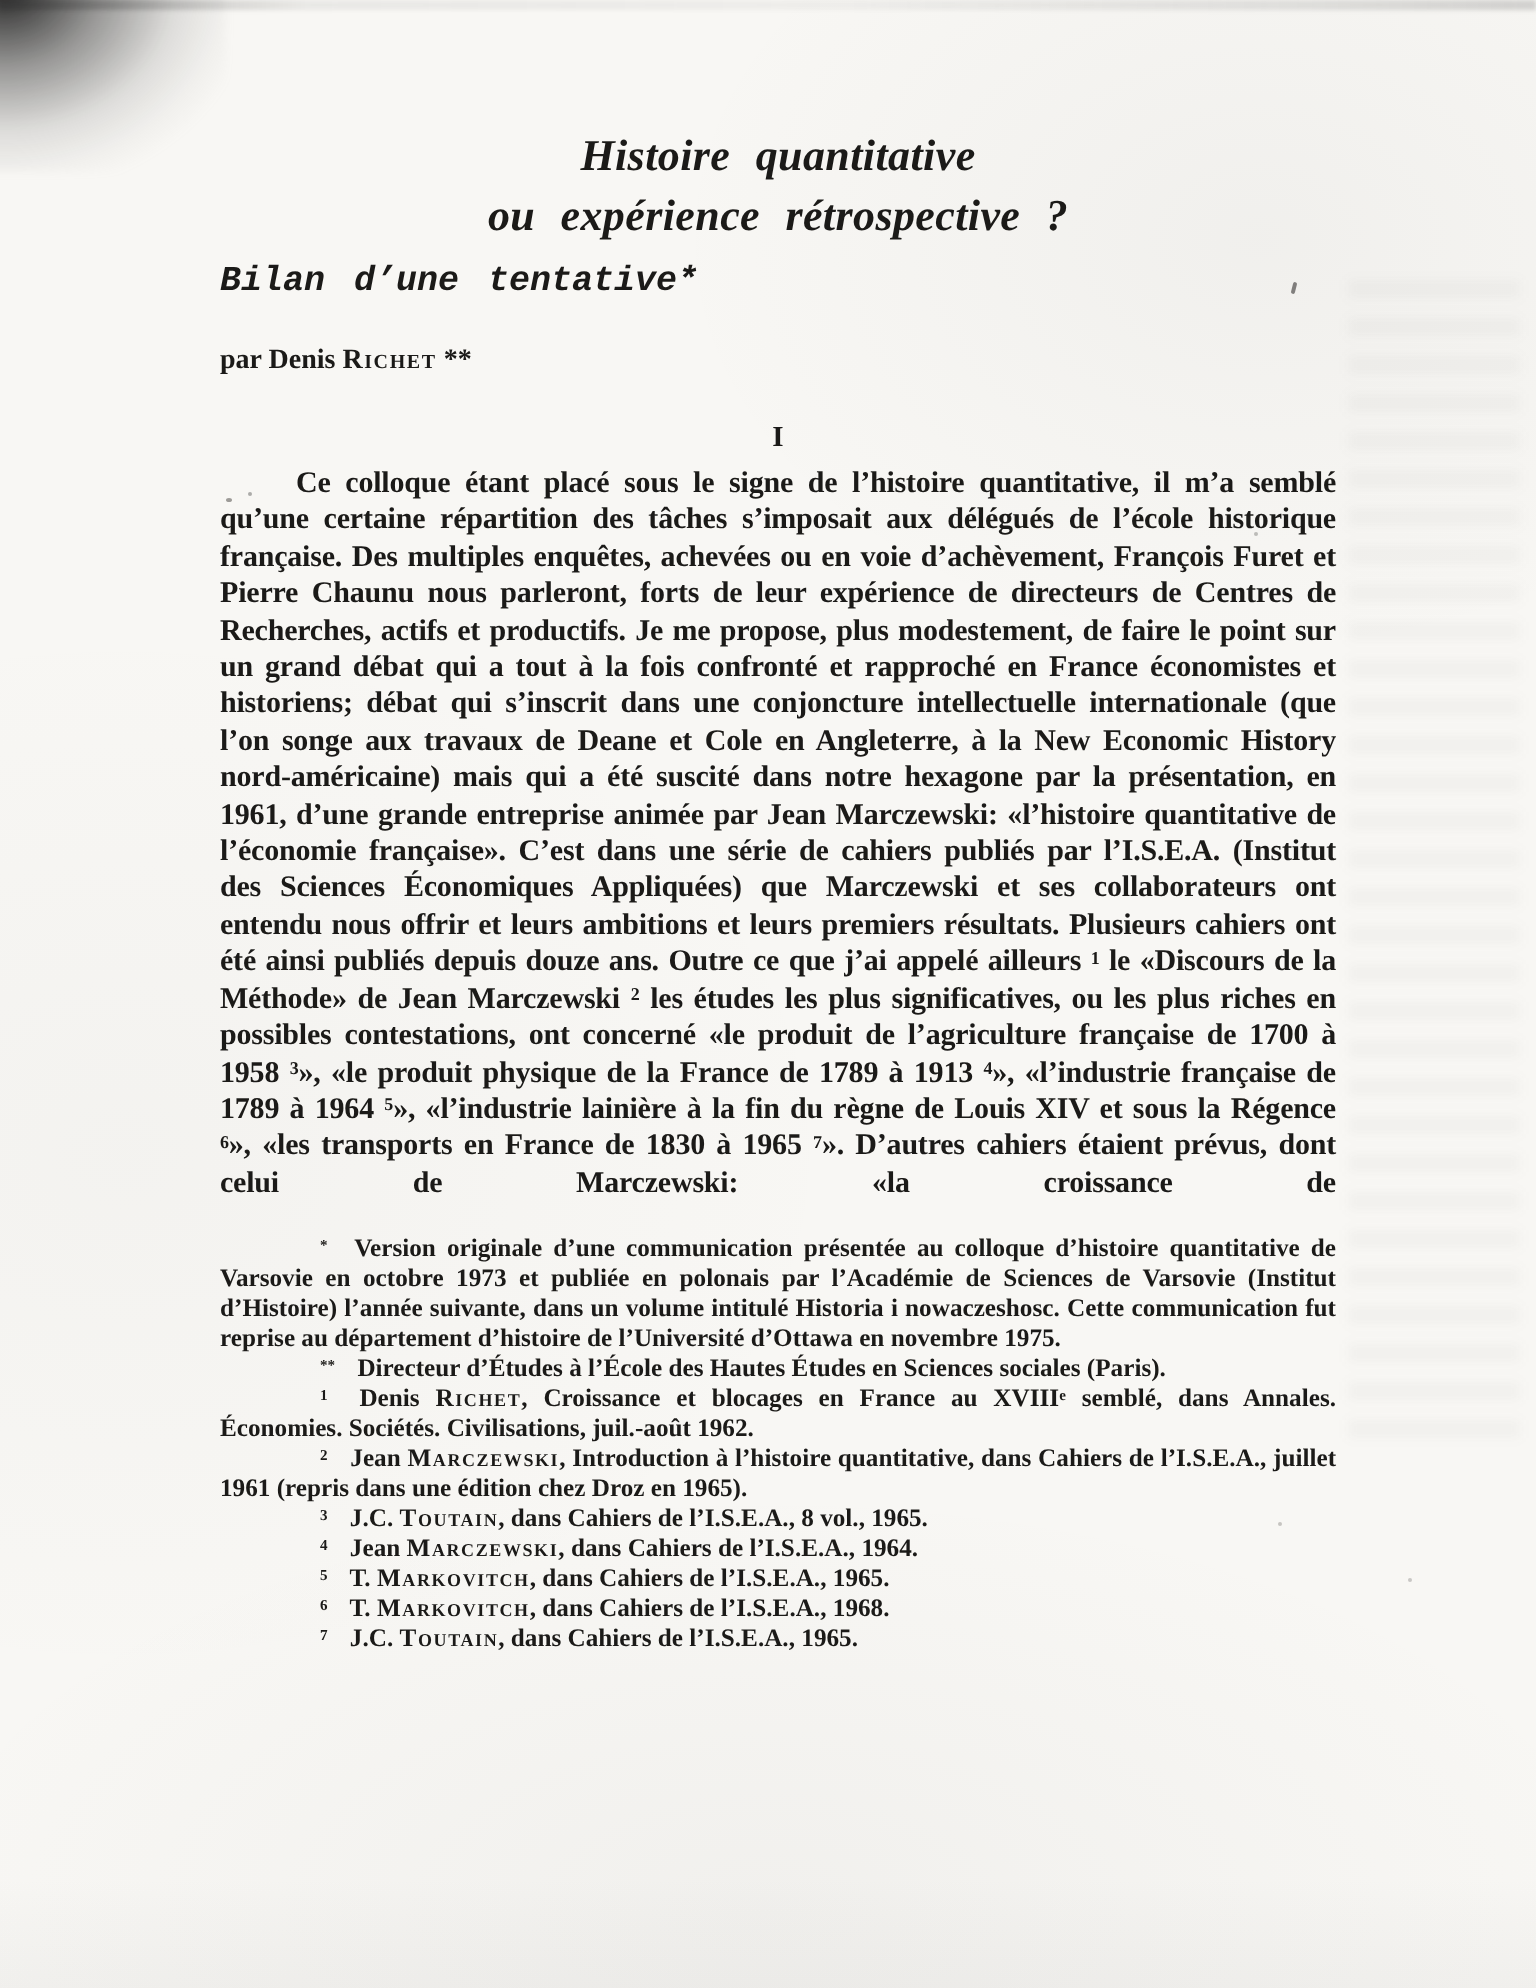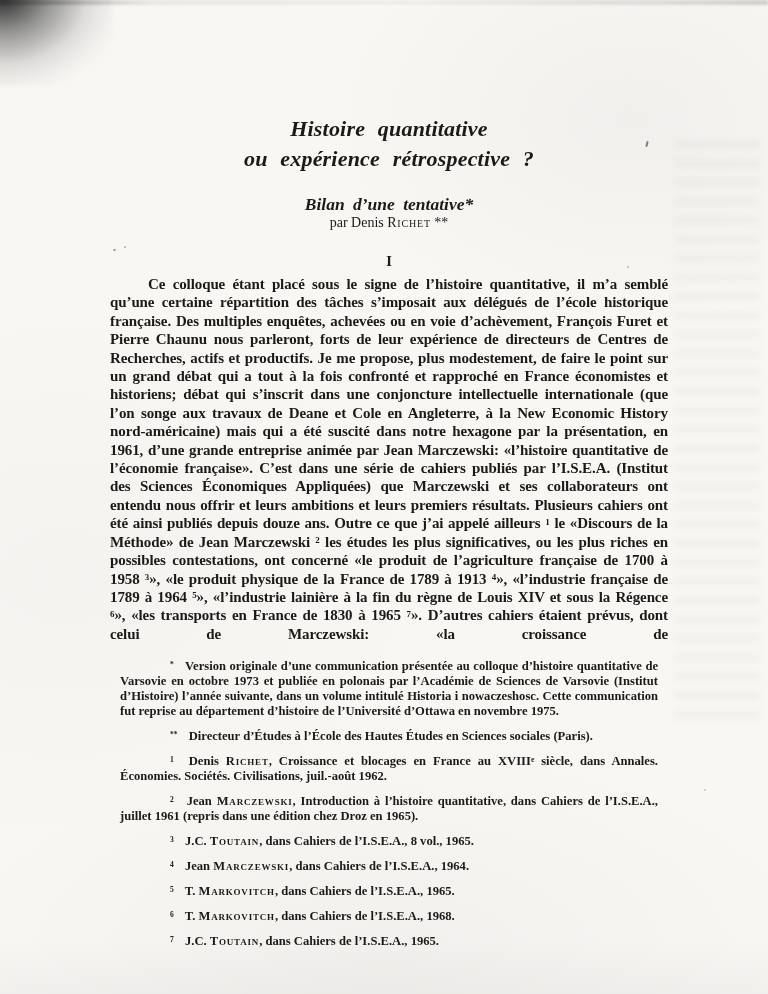--- a/index.html
+++ b/index.html
@@ -43,41 +43,41 @@
     background:linear-gradient(to bottom, transparent, rgba(130,130,130,.06));
   }
   .speck { position:absolute; background:rgba(40,38,35,.8); border-radius:50%; }
   .s1 { left:646px; top:141px; width:2px; height:6px; border-radius:2px; transform:rotate(14deg); opacity:.7; }
   .s2 { left:113px; top:249px; width:3px; height:2px; opacity:.55; }
   .s3 { left:124px; top:246px; width:2px; height:2px; opacity:.45; }
   .s4 { left:627px; top:266px; width:2px; height:2px; opacity:.35; }
   .s5 { left:639px; top:761px; width:2px; height:2px; opacity:.30; }
   .s6 { left:704px; top:789px; width:2px; height:2px; opacity:.28; }
 
-  .content { position:absolute; left:110px; right:100px; top:0; padding-top:114px; }
+  .content { position:absolute; left:110px; right:100px; top:0; padding-top:63px; }
 
   h1.title {
     margin:0; text-align:center;
     font-size:22px; line-height:30px; font-weight:bold; font-style:italic;
     word-spacing:7px; letter-spacing:.2px;
   }
   .subtitle {
-    margin-top:20px; text-align:center;
-    font-size:17.5px; font-weight:bold; font-style:italic; word-spacing:4px;
+    margin-top:8px; 
+    font-size:17.5px; font-weight:bold; font-style:italic; word-spacing:4px;font-family:Liberation Mono, monospace;
   }
-  .byline { text-align:center; font-size:14px; font-weight:normal; }
+  .byline { margin-top:22px; text-align:left; font-size:14px; font-weight:bold; }
   .section-num { margin-top:22px; text-align:center; font-size:14.5px; font-weight:bold; }
 
   .bodytext {
     margin:5px 0 0; font-size:15px; line-height:18.4px; font-weight:bold;
     text-align:justify; text-align-last:justify; text-indent:38px;
     letter-spacing:-.1px; word-spacing:.5px;
   }
   .footnotes { margin-top:16px; font-size:12.6px; line-height:15px; font-weight:bold; }
-  .fn { margin:10px; text-align:justify; text-indent:50px; }
+  .fn { margin:0; text-align:justify; text-indent:50px; }
   .fn .sup:first-child { margin-right:8px; }
 
   .it { }
   .sc { font-variant:small-caps; letter-spacing:.8px; }
   .sup { font-size:.6em; line-height:0; position:relative; top:-.42em; }
 </style>
 </head>
 <body>
 
 <div class="page">
@@ -97,21 +97,21 @@
       <span>Histoire quantitative</span><br>
       <span>ou expérience rétrospective ?</span>
     </h1>
     <div class="subtitle">Bilan d’une tentative*</div>
     <div class="byline"><span>par Denis </span><span class="sc">Richet</span><span> **</span></div>
     <div class="section-num">I</div>
     <p class="bodytext"><span>Ce colloque étant placé sous le signe de l’histoire quantitative, il m’a semblé qu’une certaine répartition des tâches s’imposait aux délégués de l’école historique française. Des multiples enquêtes, achevées ou en voie d’achèvement, François Furet et Pierre Chaunu nous parleront, forts de leur expérience de directeurs de Centres de Recherches, actifs et productifs. Je me propose, plus modestement, de faire le point sur un grand débat qui a tout à la fois confronté et rapproché en France économistes et historiens; débat qui s’inscrit dans une conjoncture intellectuelle internationale (que l’on songe aux travaux de Deane et Cole en Angleterre, à la </span><span class="it">New Economic History</span><span> nord-américaine) mais qui a été suscité dans notre hexagone par la présentation, en 1961, d’une grande entreprise animée par Jean Marczewski: «</span><span class="it">l’histoire quantitative de l’économie française</span><span>». C’est dans une série de cahiers publiés par l’I.S.E.A. (Institut des Sciences Économiques Appliquées) que Marczewski et ses collaborateurs ont entendu nous offrir et leurs ambitions et leurs premiers résultats. Plusieurs cahiers ont été ainsi publiés depuis douze ans. Outre ce que j’ai appelé ailleurs </span><span class="sup">1</span><span> le «</span><span class="it">Discours de la Méthode</span><span>» </span><span class="it">de Jean Marczewski </span><span class="sup">2</span><span> les études les plus significatives, ou les plus riches en possibles contestations, ont concerné «</span><span class="it">le produit de l’agriculture française de 1700 à 1958 </span><span class="it sup">3</span><span>», «</span><span class="it">le produit physique de la France de 1789 à 1913 </span><span class="it sup">4</span><span>», «</span><span class="it">l’industrie française de 1789 à 1964 </span><span class="it sup">5</span><span>», «</span><span class="it">l’industrie lainière à la fin du règne de Louis XIV et sous la Régence </span><span class="it sup">6</span><span>», «</span><span class="it">les transports en France de 1830 à 1965 </span><span class="it sup">7</span><span>». D’autres cahiers étaient prévus, dont celui de Marczewski: «</span><span class="it">la croissance de</span></p>
     <div class="footnotes">
         <p class="fn"><span class="sup">*</span><span> Version originale d’une communication présentée au colloque d’histoire quantitative de Varsovie en octobre 1973 et publiée en polonais par l’Académie de Sciences de Varsovie (Institut d’Histoire) l’année suivante, dans un volume intitulé </span><span class="it">Historia i nowaczeshosc</span><span>. Cette communication fut reprise au département d’histoire de l’Université d’Ottawa en novembre 1975.</span></p>
         <p class="fn"><span class="sup">**</span><span> Directeur d’Études à l’École des Hautes Études en Sciences sociales (Paris).</span></p>
-        <p class="fn"><span class="sup">1</span><span> Denis </span><span class="sc">Richet</span><span>, </span><span class="it">Croissance et blocages en France au XVIII</span><span class="it sup">e</span><span class="it"> siècle</span><span>, dans </span><span class="it">Annales. Économies. Sociétés. Civilisations</span><span>, juil.-août 1962.</span></p>
+        <p class="fn"><span class="sup">1</span><span> Denis </span><span class="sc">Richet</span><span>, </span><span class="it">Croissance et blocages en France au XVIII</span><span class="it sup">e</span><span class="it"> semblé</span><span>, dans </span><span class="it">Annales. Économies. Sociétés. Civilisations</span><span>, juil.-août 1962.</span></p>
         <p class="fn"><span class="sup">2</span><span> Jean </span><span class="sc">Marczewski</span><span>, </span><span class="it">Introduction à l’histoire quantitative</span><span>, dans Cahiers de l’I.S.E.A., juillet 1961 (repris dans une édition chez Droz en 1965).</span></p>
         <p class="fn"><span class="sup">3</span><span> J.C. </span><span class="sc">Toutain</span><span>, dans </span><span class="it">Cahiers de l’I.S.E.A.</span><span>, 8 vol., 1965.</span></p>
         <p class="fn"><span class="sup">4</span><span> Jean </span><span class="sc">Marczewski</span><span>, dans </span><span class="it">Cahiers de l’I.S.E.A.</span><span>, 1964.</span></p>
         <p class="fn"><span class="sup">5</span><span> T. </span><span class="sc">Markovitch</span><span>, dans </span><span class="it">Cahiers de l’I.S.E.A.</span><span>, 1965.</span></p>
         <p class="fn"><span class="sup">6</span><span> T. </span><span class="sc">Markovitch</span><span>, dans </span><span class="it">Cahiers de l’I.S.E.A.</span><span>, 1968.</span></p>
         <p class="fn"><span class="sup">7</span><span> J.C. </span><span class="sc">Toutain</span><span>, dans </span><span class="it">Cahiers de l’I.S.E.A.</span><span>, 1965.</span></p>
       </div>
   </div>
 </div>
 

